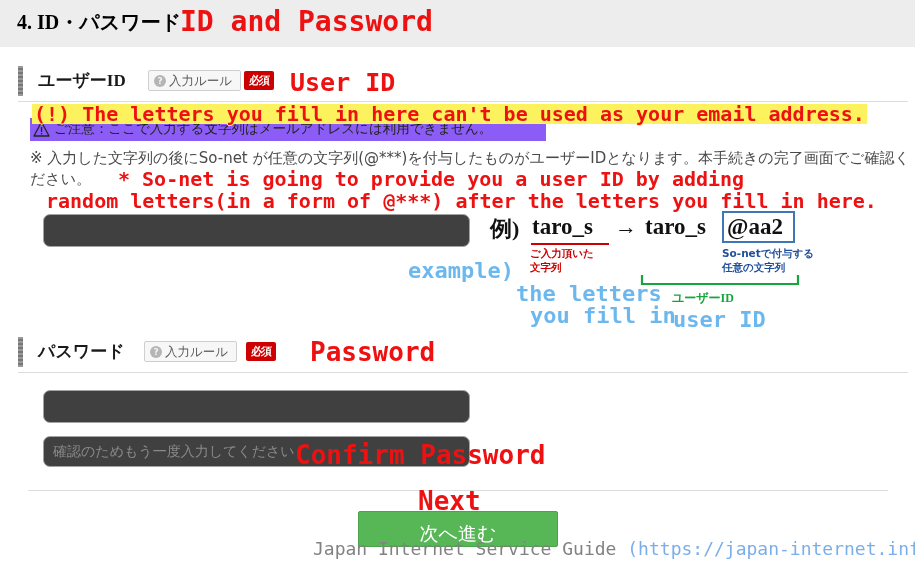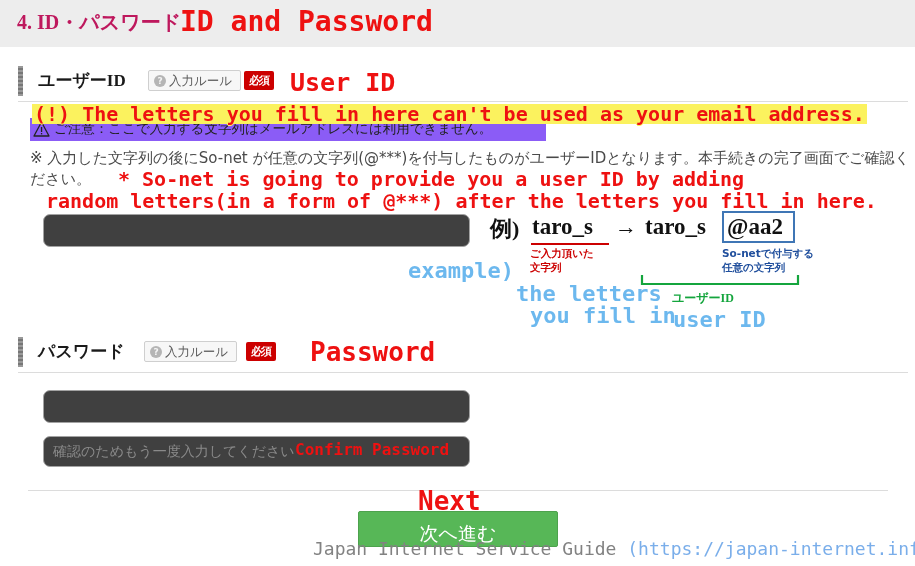--- a/index.html
+++ b/index.html
@@ -9,21 +9,21 @@
     position:relative;
   }
   
   .page-header{
     position:absolute;left:0;top:0;width:915px;height:47px;
     background:#ededed;box-sizing:border-box;
   }
   .page-header .jp-title{
     position:absolute;left:17px;top:9px;
     font-family:"Liberation Serif","DejaVu Serif",serif;
-    font-weight:bold;font-size:20px;color:#be185d;letter-spacing:0px;
+    font-weight:bold;font-size:20px;color:#000000;letter-spacing:0px;
   }
   
   .anno{
     color:#ee1111;font-family:"DejaVu Sans Mono","Liberation Mono",monospace;
     font-weight:bold;white-space:nowrap;position:absolute;
   }
   .anno-blue{
     color:#6cb8ee;font-family:"DejaVu Sans Mono","Liberation Mono",monospace;
     font-weight:bold;white-space:nowrap;position:absolute;
   }
@@ -205,21 +205,21 @@
 <div class="anno" style="left:288px;top:337px;font-size:26px;margin-left:22px;">Password</div>
 <div class="hr-line" style="left:18px;top:372px;width:890px;"></div>
 
 <div class="pinput" style="left:43px;top:390px;width:427px;height:33px;">
   <div class="ph"></div>
 </div>
 
 <div class="pinput" style="left:43px;top:436px;width:427px;height:31px;">
   <div class="ph">確認のためもう一度入力してください</div>
 </div>
-<div class="anno" style="left:295px;top:440px;font-size:16px;">Confirm Password</div>
+<div class="anno" style="left:295px;top:440px;font-size:26px;">Confirm Password</div>
 
 <div class="hr-line" style="left:28px;top:490px;width:860px;"></div>
 
 <div class="anno" style="left:418px;top:486px;font-size:26px;">Next</div>
 <div class="next-btn">
   <div class="bt">次へ進む</div>
 </div>
 
 <div class="footer">
   <span>Japan Internet Service Guide </span><span class="url">(https://japan-internet.info/en/)</span>

